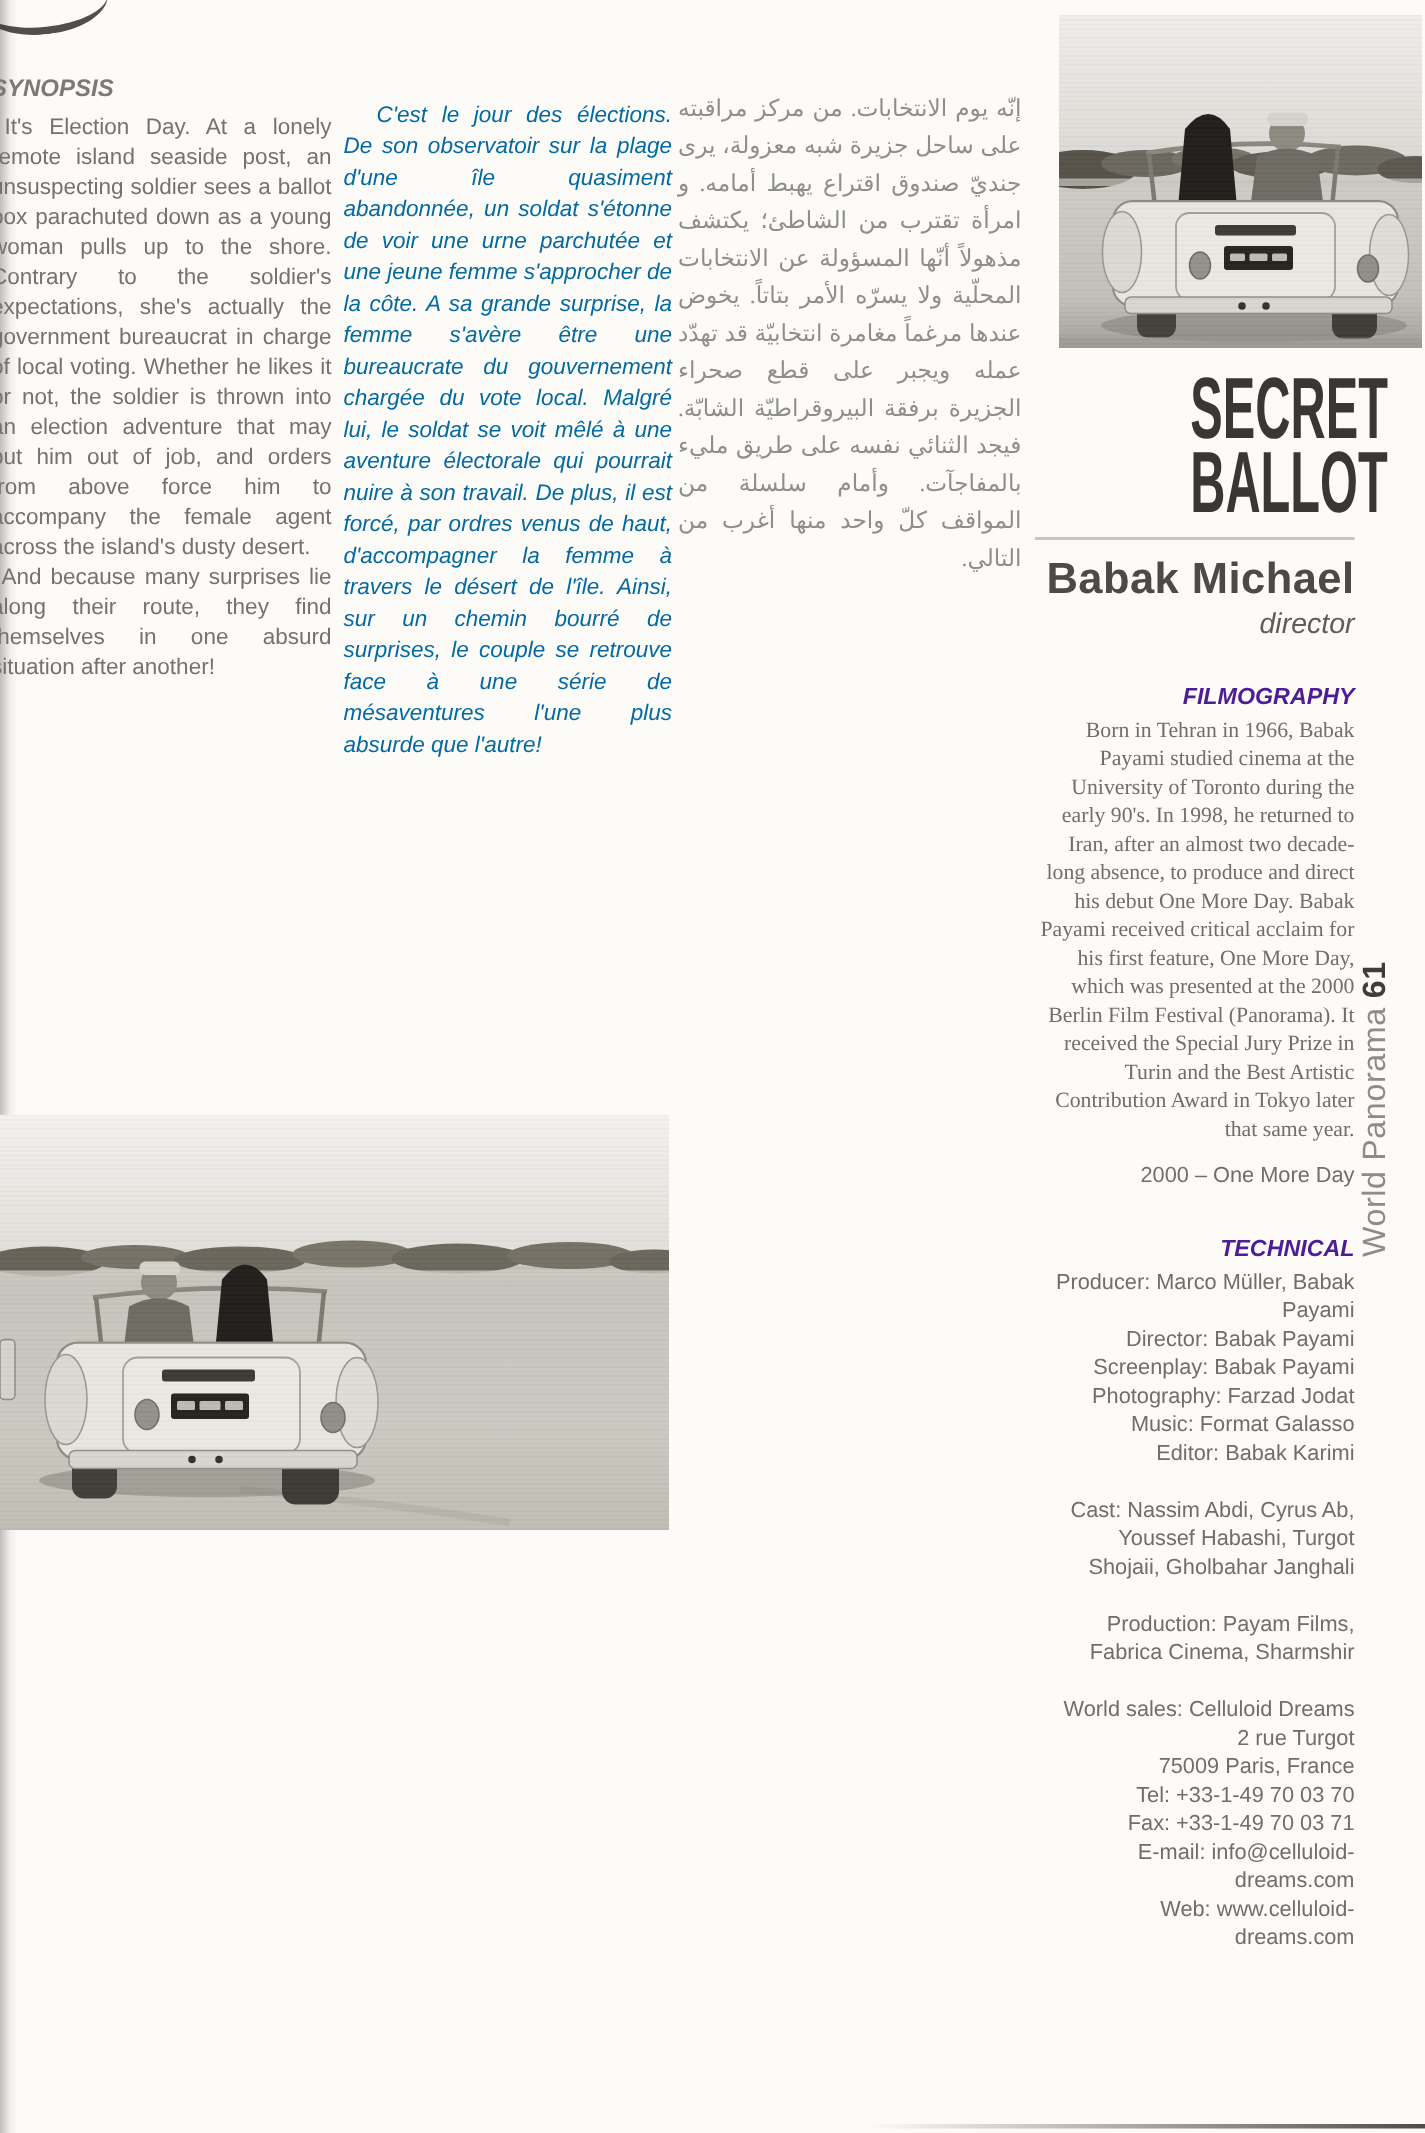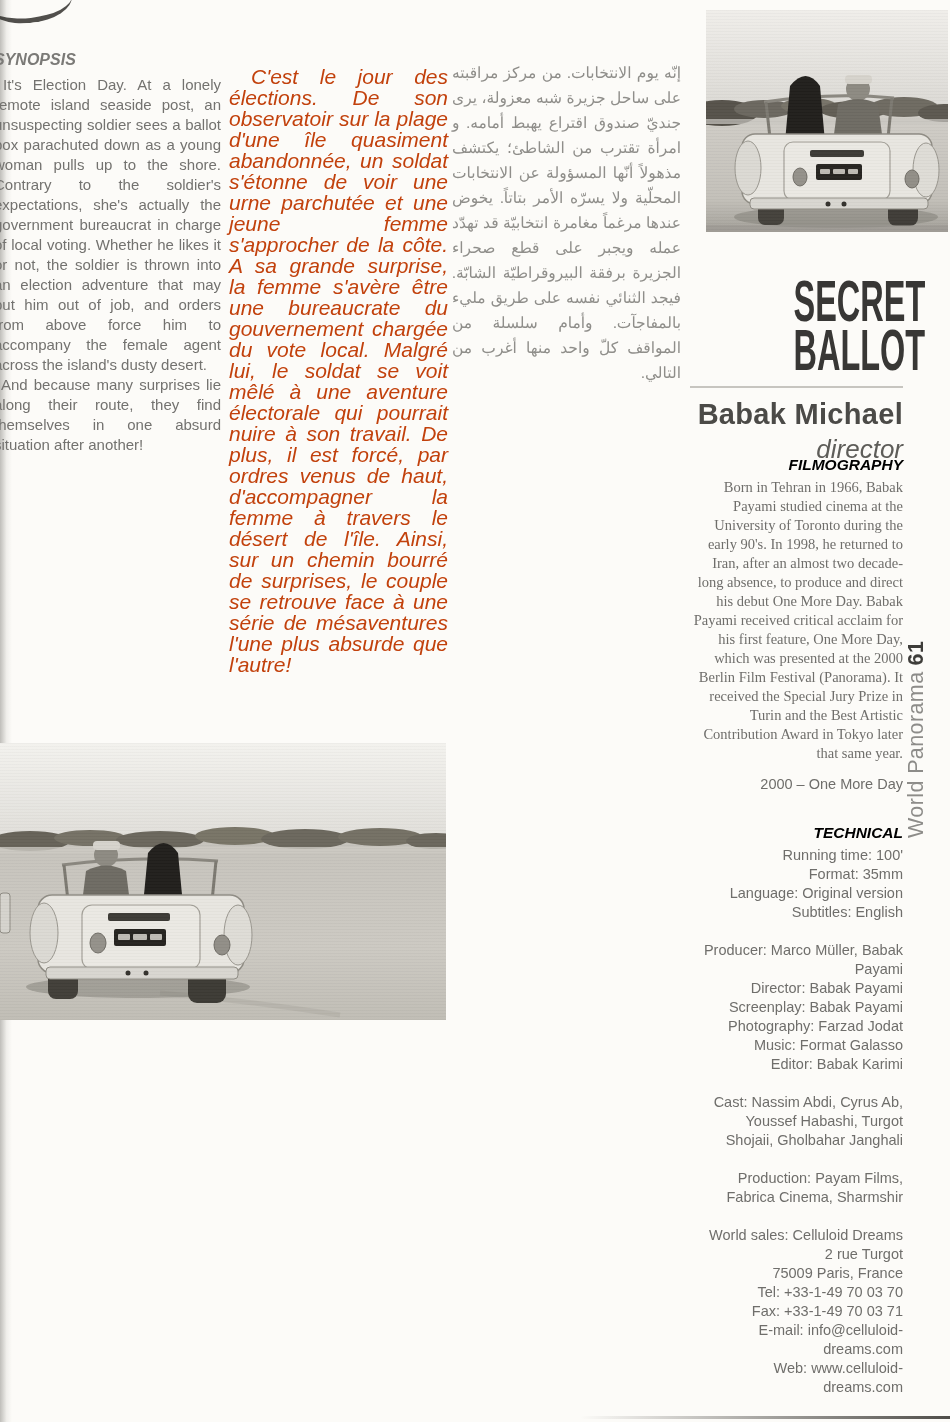--- a/index.html
+++ b/index.html
@@ -33,45 +33,45 @@
 
   
   .col { position: absolute; }
 
   .col-en { left: -6px; top: 50px; width: 227px; font-size: 15px; line-height: 20px; color: #73726f; }
   .col-en .sect-head { font-style: italic; font-weight: 700; font-size: 16px; color: #7b7a77; margin: 0 0 5px 0; }
   .col-en p { margin: 0; text-align: justify; }
   .col-en p.p1 { text-indent: 9px; }
   .col-en p.p2 { text-indent: 7px; }
 
-  .col-fr { left: 229px; top: 66px; width: 219px; font-size: 21px; line-height: 21px;
-            font-style: italic; color: #c2410c; }
+  .col-fr { left: 229px; top: 66px; width: 219px; font-size: 15px; line-height: 21px;
+            font-style: italic; color: #0369a1; }
   .col-fr p { margin: 0; text-align: justify; text-indent: 22px; }
 
   .col-ar { left: 452px; top: 60px; width: 229px; direction: rtl;
             font-family: "DejaVu Sans", sans-serif;
             font-size: 15.5px; line-height: 25px; color: #8f8e8a; }
   .col-ar p { margin: 0; text-align: justify; font-family: Liberation Serif, serif; }
 
   
-  .head-block { position: absolute; left: 690px; top: 248px; width: 213px; text-align: right; margin-top: 28px; }
+  .head-block { position: absolute; left: 690px; top: 248px; width: 213px; text-align: right; }
   .title-line {
     display: inline-block;
     transform: scaleX(0.56);
     transform-origin: 100% 50%;
     font-weight: 700; font-size: 58px; line-height: 49px;
     color: #383735; white-space: nowrap;
   }
   .title-rule { height: 2px; background: #c7c5c0; margin: 12px 0 10px 0; }
   .director-name { font-weight: 700; font-size: 29px; color: #4b4a47; letter-spacing: .3px; }
-  .director-role { font-style: italic; font-size: 26px; color: #5e5d59; margin-top: 3px; }
+  .director-role { font-style: italic; font-size: 19px; color: #5e5d59; margin-top: 3px; }
 
   .info-col { position: absolute; left: 690px; top: 455px; width: 213px; text-align: right;
               font-size: 14.5px; line-height: 19px; color: #6f6e6b; }
-  .info-col .sect-head { font-style: italic; font-weight: 700; font-size: 15.5px; color: #000000; margin: 0 0 4px 0; }
+  .info-col .sect-head { font-style: italic; font-weight: 700; font-size: 15.5px; color: #4c1d95; margin: 0 0 4px 0; }
   .info-col .block { margin: 0 0 19px 0; white-space: pre-line; }
   .info-col .bio { margin: 0; font-family: Liberation Serif, serif; }
   .info-col .credit { margin: 12px 0 0 0; }
   .tech-head { margin-top: 29px !important; }
 
   
   .vertical-label {
     position: absolute; top: 838px; left: 904px; width: 256px; height: 36px;
     transform: rotate(-90deg); transform-origin: top left;
     font-size: 21.5px; color: #8d8c89; white-space: nowrap; letter-spacing: .4px;
@@ -173,24 +173,20 @@
     <div class="director-name">Babak Michael</div>
     <div class="director-role">director</div>
   </div>
 
   <div class="info-col">
     <div class="sect-head">FILMOGRAPHY</div>
     <div class="bio">Born in Tehran in 1966, Babak Payami studied cinema at the University of Toronto during the early 90's. In 1998, he returned to Iran, after an almost two decade-long absence, to produce and direct his debut One More Day. Babak Payami received critical acclaim for his first feature, One More Day, which was presented at the 2000 Berlin Film Festival (Panorama). It received the Special Jury Prize in Turin and the Best Artistic Contribution Award in Tokyo later that same year.</div>
     <div class="credit">2000 – One More Day</div>
 
     <div class="sect-head tech-head">TECHNICAL</div>
-    <div class="block">Running time: 100'
-Format: 35mm
-Language: Original version
-Subtitles: English</div>
     <div class="block">Producer: Marco Müller, Babak
 Payami
 Director: Babak Payami
 Screenplay: Babak Payami
 Photography: Farzad Jodat
 Music: Format Galasso
 Editor: Babak Karimi</div>
     <div class="block">Cast: Nassim Abdi, Cyrus Ab,
 Youssef Habashi, Turgot
 Shojaii, Gholbahar Janghali</div>

